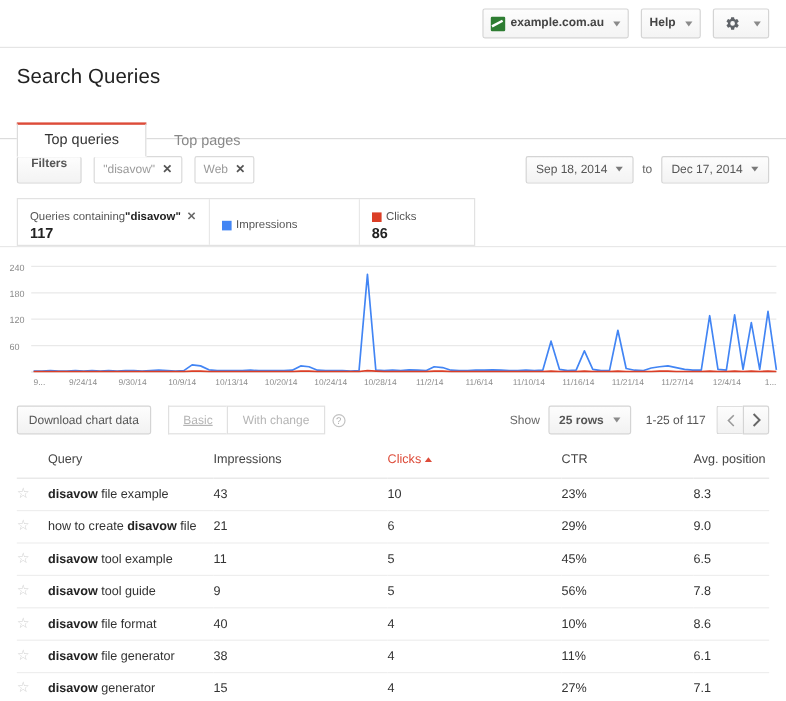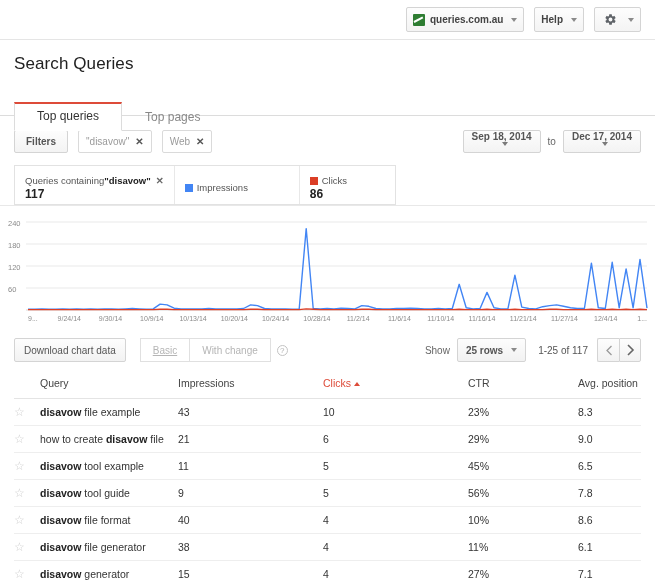--- a/index.html
+++ b/index.html
@@ -114,21 +114,21 @@
     height: 40px;
   }
   .filters-btn {
     height: 23px;
     border: 1px solid #d4d4d4;
     border-radius: 2px;
     background: linear-gradient(#fdfdfd,#f3f3f3);
     font-size: 10px;
     font-weight: bold;
     color: #555;
-    display: flex; align-items: center;
+    display: flex; 
     padding: 0 11px;
     cursor: pointer;
   }
   .chip {
     height: 23px;
     border: 1px solid #dadada;
     border-radius: 2px;
     background: #fff;
     font-size: 10px;
     color: #9a9a9a;
@@ -143,26 +143,25 @@
     font-size: 10px;
     font-weight: bold;
   }
   .spacer { flex: 1; }
   .datebtn {
     height: 23px;
     border: 1px solid #d4d4d4;
     border-radius: 2px;
     background: linear-gradient(#fdfdfd,#f3f3f3);
     font-size: 10px;
-    font-weight: bold;
+    font-weight: normal;
     color: #555;
     display: flex; align-items: center;
     padding: 0 8px;
     cursor: pointer;
-    flex-direction: column;
   }
   .to-label { font-size: 10px; color: #666; margin: 0 7px; }
   .datebtn .caret { border-top-color: #7a7a7a; margin-left: 7px; }
 
   
   .cards {
     margin: 9px 14px 0 14px;
     display: flex;
     border: 1px solid #e2e2e2;
     height: 40px;
@@ -327,21 +326,21 @@
     line-height: 10px;
   }
   .qtext b { font-weight: bold; color:#222; }
 </style>
 </head>
 <body>
 
 <div class="topbar">
   <div class="gbtn">
     <span class="site-icon"></span>
-    <span>queries.com.au</span>
+    <span>example.com.au</span>
     <span class="caret"></span>
   </div>
   <div class="gbtn">
     <span>Help</span>
     <span class="caret"></span>
   </div>
   <div class="gbtn">
     <span class="gear">
       <svg width="13" height="13" viewBox="0 0 24 24">
           <path fill="#5f6368" d="M19.14 12.94a7.4 7.4 0 0 0 .06-.94 7.4 7.4 0 0 0-.06-.94l2.03-1.58a.49.49 0 0 0 .12-.62l-1.92-3.32a.49.49 0 0 0-.59-.22l-2.39.96a7 7 0 0 0-1.62-.94l-.36-2.54a.49.49 0 0 0-.48-.4h-3.84a.49.49 0 0 0-.48.4l-.36 2.54c-.59.24-1.13.56-1.62.94l-2.39-.96a.49.49 0 0 0-.59.22L2.74 8.86a.49.49 0 0 0 .12.62l2.03 1.58a7.4 7.4 0 0 0 0 1.88l-2.03 1.58a.49.49 0 0 0-.12.62l1.92 3.32c.12.22.38.3.59.22l2.39-.96c.5.38 1.03.7 1.62.94l.36 2.54c.04.23.24.4.48.4h3.84c.24 0 .44-.17.48-.4l.36-2.54c.59-.24 1.12-.56 1.62-.94l2.39.96c.22.08.47 0 .59-.22l1.92-3.32a.49.49 0 0 0-.12-.62l-2.03-1.58zM12 15.6A3.6 3.6 0 1 1 12 8.4a3.6 3.6 0 0 1 0 7.2z"></path>

